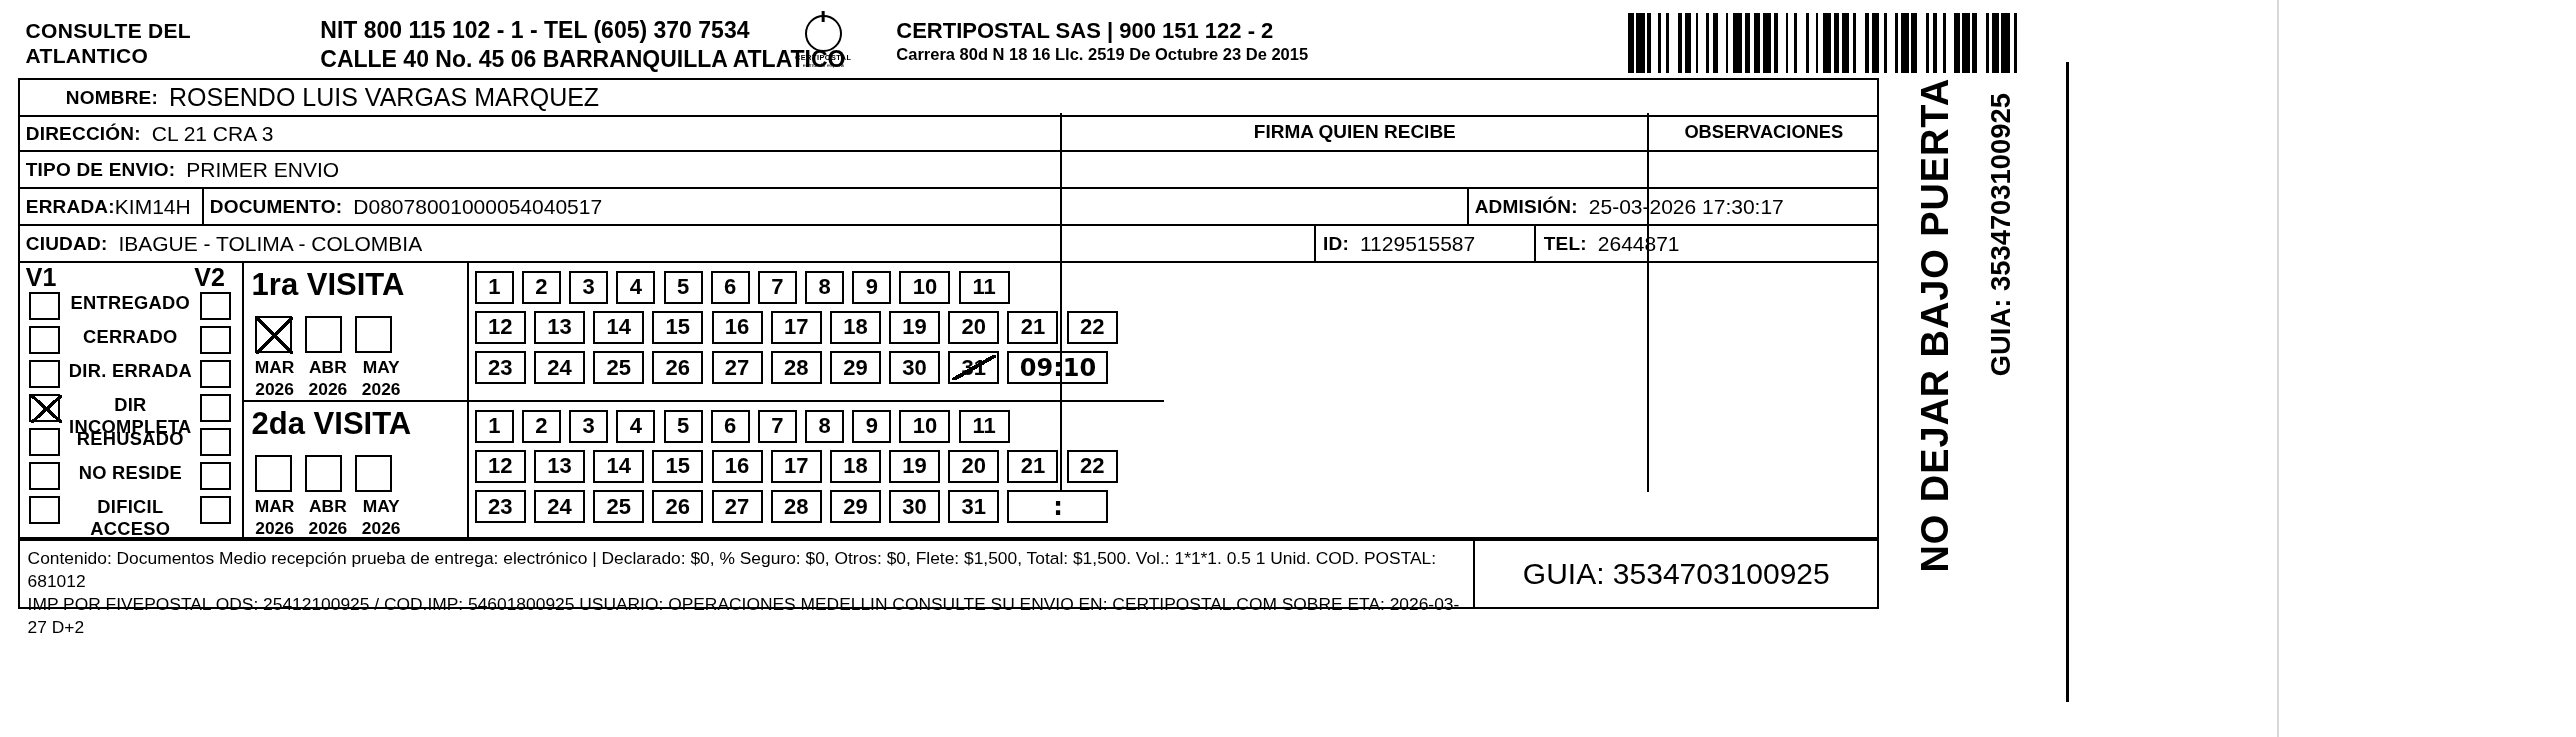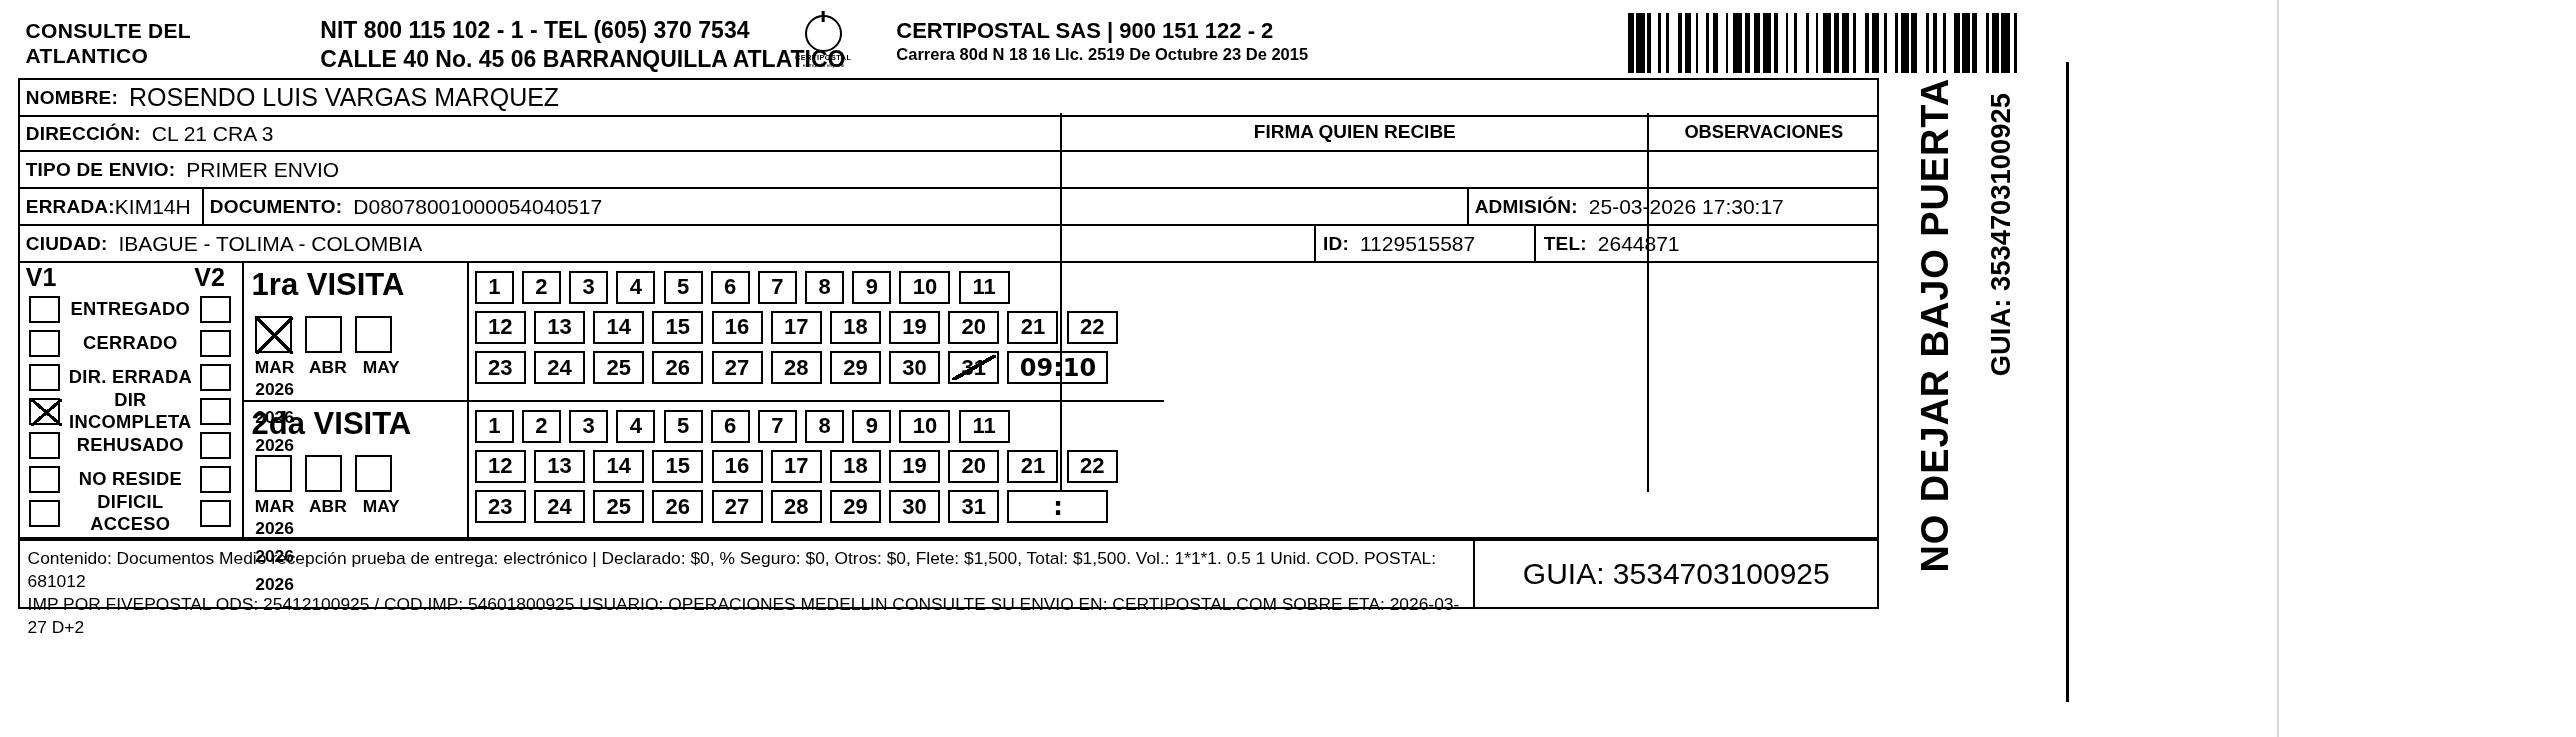--- a/index.html
+++ b/index.html
@@ -24,61 +24,61 @@
 
   
   .box{position:absolute;left:0;top:71px;width:1861px;border:2.7px solid #000;box-sizing:border-box;}
   .row{border-bottom:2.7px solid #000;display:flex;align-items:stretch;}
   .row:last-child{border-bottom:none;}
   .lab{font-size:19px;font-weight:bold;letter-spacing:0.2px;padding:0 5.5px;display:flex;align-items:center;white-space:nowrap;}
   .val{font-size:25px;padding:0 5.5px;display:flex;align-items:center;white-space:nowrap;}
   .val-sm{font-size:21px;}
   .bl{border-left:2.7px solid #000;}
 
-  .r-nombre{height:35px;}
+  .r-nombre{height:35px;padding-left:40px;}
   .r-dir{height:33px;}
   .r-tipo{height:35px;}
   .r-placa{height:35px;}
   .r-ciudad{height:35px;}
 
   
   .sign-wrap{position:absolute;left:1042px;top:106px;width:818px;height:379px;border-left:2.7px solid #000;box-sizing:border-box;}
   .sign-head{height:37px;display:flex;border-bottom:2.7px solid #000;}
   .sign-head .a{flex:1;display:flex;align-items:center;justify-content:center;font-size:19px;font-weight:bold;}
   .sign-head .b{width:229px;border-left:2.7px solid #000;display:flex;align-items:center;justify-content:center;font-size:18.3px;font-weight:bold;}
   .sign-body{height:340px;display:flex;}
   .sign-body .a{flex:1;}
   .sign-body .b{width:229px;border-left:2.7px solid #000;}
 
   
   .visit-sec{display:flex;height:274px;}
   .v-col{width:224px;border-right:2.7px solid #000;box-sizing:border-box;position:relative;}
   .vh{display:flex;height:29px;align-items:center;font-size:25px;font-weight:bold;}
   .vh .v1{width:48px;text-align:left;padding-left:5.5px;}
   .vh .v2{width:48px;text-align:left;padding-left:1.8px;}
-  .opt{display:flex;align-items:center;height:34px;}
+  .opt{display:flex;align-items:flex-start;height:34px;}
   .opt .cb{width:31px;height:27.4px;border:2.7px solid #000;box-sizing:border-box;margin-left:9.1px;position:relative;}
   .opt .cbx:before{content:"";position:absolute;left:-0.9px;top:-0.9px;width:31px;height:27.4px;
      background:linear-gradient(to bottom right,transparent 46%,#000 46%,#000 54%,transparent 54%);}
   .opt .cbx:after{content:"";position:absolute;left:-0.9px;top:-0.9px;width:31px;height:27.4px;
      background:linear-gradient(to bottom left,transparent 46%,#000 46%,#000 54%,transparent 54%);}
   .opt .nm{flex:1;text-align:center;font-size:18.3px;font-weight:bold;letter-spacing:0.3px;}
   .opt .cb2{width:31px;height:27.4px;border:2.7px solid #000;box-sizing:border-box;margin-right:11px;}
 
   .m-col{width:225px;border-right:2.7px solid #000;box-sizing:border-box;}
   .m-title{font-size:31px;font-weight:bold;padding:3.7px 0 0 7.3px;height:40px;box-sizing:border-box;}
   .m-boxes{display:flex;gap:12.8px;padding:12.8px 0 0 11px;}
   .m-boxes .mb{width:37px;height:37px;border:2.7px solid #000;box-sizing:border-box;position:relative;}
   .m-boxes .mbx:before{content:"";position:absolute;left:-0.9px;top:-0.9px;width:37px;height:37px;
      background:linear-gradient(to bottom right,transparent 46%,#000 46%,#000 53%,transparent 53%);}
   .m-boxes .mbx:after{content:"";position:absolute;left:-0.9px;top:-0.9px;width:37px;height:37px;
      background:linear-gradient(to bottom left,transparent 46%,#000 46%,#000 53%,transparent 53%);}
   .m-names{display:flex;gap:7.3px;padding:3.7px 0 0 7.3px;font-size:17.4px;font-weight:bold;}
   .m-names span{width:46px;text-align:center;}
-  .m-years{display:flex;gap:7.3px;padding:0.9px 0 0 7.3px;font-size:17.4px;font-weight:bold;flex-direction:column;}
+  .m-years{display:flex;gap:7.3px;padding:0.9px 0 0 7.3px;font-size:17.4px;font-weight:bold;}
   .m-years span{width:46px;text-align:center;}
   .half{height:137px;box-sizing:border-box;}
   .half.top{border-bottom:0;}
 
   .d-col{width:695px;box-sizing:border-box;}
   .d-half{height:137px;box-sizing:border-box;padding:7.3px 0 0 5.5px;}
   .d-line{display:flex;gap:8.2px;margin-bottom:7.3px;}
   .dbx{width:39px;height:33px;border:2.7px solid #000;box-sizing:border-box;font-size:22px;font-weight:bold;
        display:flex;align-items:center;justify-content:center;}
   .dbx.wide{width:51px;}

